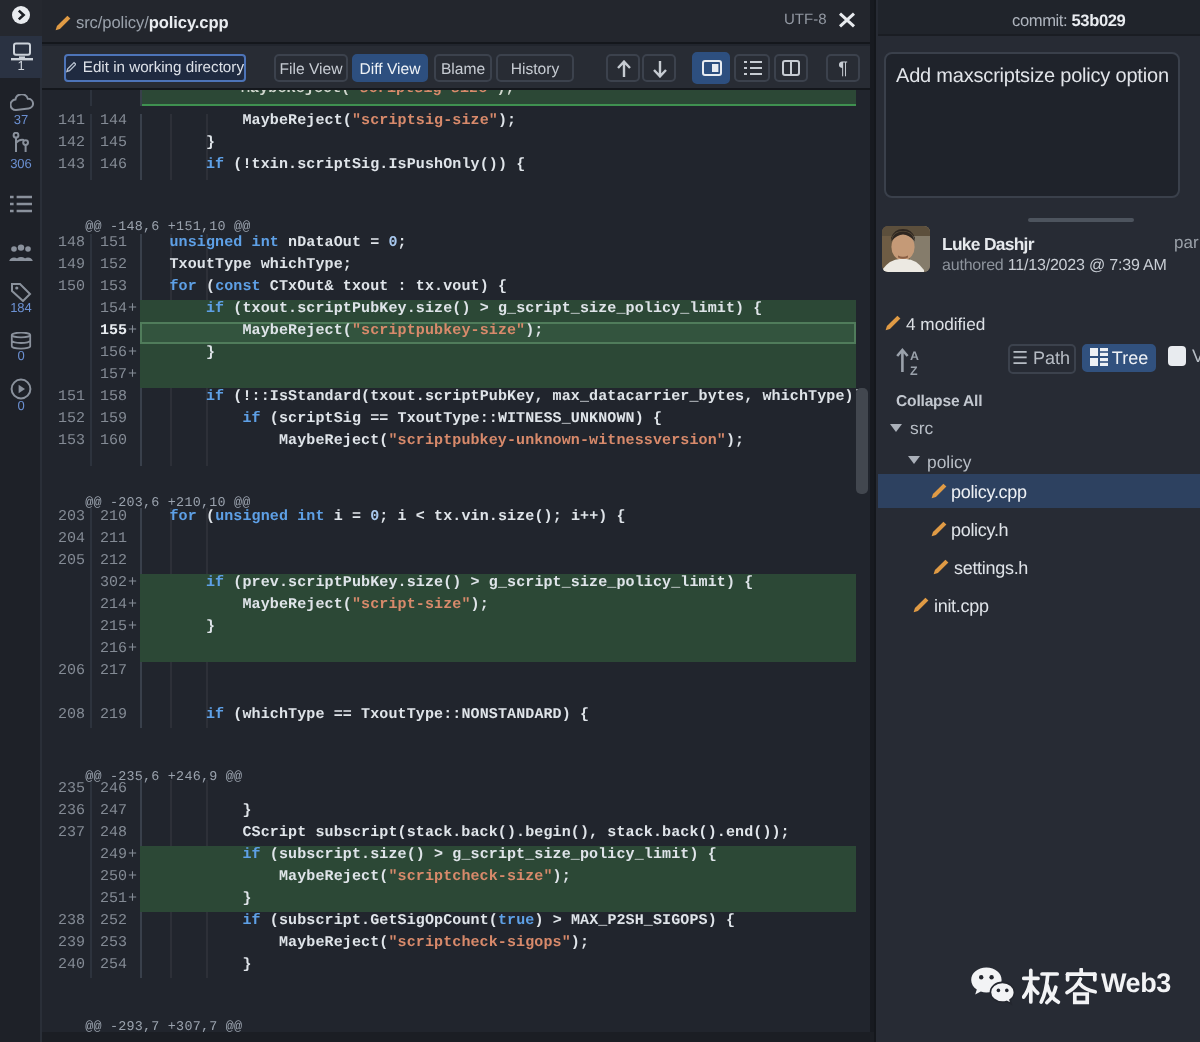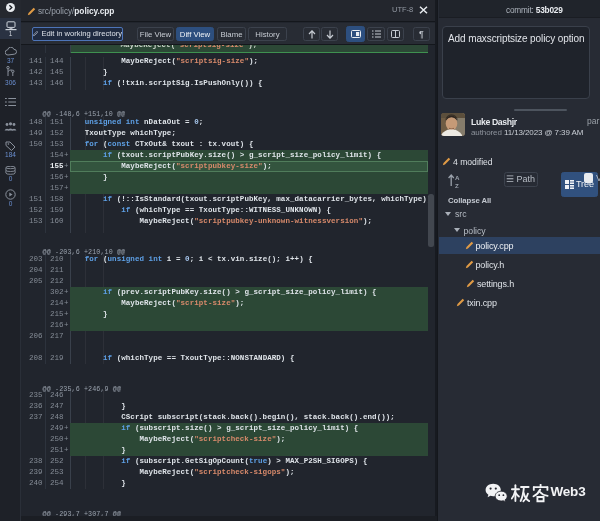--- a/index.html
+++ b/index.html
@@ -224,21 +224,21 @@
       <div class="pl">+</div>
     </div>
 <div class="row" style="top:194.0px">
       <div class="on">151</div>
       <div class="nn">158</div>
       <div class="cd mono"><span class="w">        </span><span class="k">if</span><span class="w"> (!::IsStandard(txout.scriptPubKey, max_datacarrier_bytes, whichType)) {</span></div>
     </div>
 <div class="row" style="top:205.0px">
       <div class="on">152</div>
       <div class="nn">159</div>
-      <div class="cd mono"><span class="w">            </span><span class="k">if</span><span class="w"> (whichType == TxoutType::WITNESS_UNKNOWN) {</span></div>
+      <div class="cd mono"><span class="w">            </span><span class="k">if</span><span class="w"> (scriptSig == TxoutType::WITNESS_UNKNOWN) {</span></div>
     </div>
 <div class="row" style="top:216.0px">
       <div class="on">153</div>
       <div class="nn">160</div>
       <div class="cd mono"><span class="w">                MaybeReject(</span><span class="s">"scriptpubkey-unknown-witnessversion"</span><span class="w">);</span></div>
     </div>
 <div class="row" style="top:254.0px">
       <div class="on">203</div>
       <div class="nn">210</div>
       <div class="cd mono"><span class="w">    </span><span class="k">for</span><span class="w"> (</span><span class="k">unsigned int</span><span class="w"> i = </span><span class="n">0</span><span class="w">; i &lt; tx.vin.size(); i++) {</span></div>
@@ -364,21 +364,21 @@
 <div class="abs" style="left:447px;top:172.5px">
     <svg width="14" height="15" viewBox="0 0 14 15">
       <g stroke="#9aa1ab" stroke-width="1.3" fill="none">
         <path d="M4.2 2.2 V13 M1.6 5 L4.2 2 L6.8 5"></path>
       </g>
       <text x="8" y="7.2" font-size="6.2" fill="#9aa1ab" font-family="Liberation Sans, sans-serif" font-weight="bold">A</text>
       <text x="8" y="14.6" font-size="6.2" fill="#9aa1ab" font-family="Liberation Sans, sans-serif" font-weight="bold">Z</text>
     </svg>
   </div>
 <div class="btn" style="left:503.5px;top:172px;width:34px;height:14.5px;font-size:9px;color:#b6bcc4">☰&nbsp;Path</div>
-<div class="btn" style="left:561px;top:171.5px;width:37px;height:25px;font-size:9px;background:#31517e;border-color:#31517e;color:#eef1f5"><svg width="9" height="9" viewBox="0 0 9 9" style="margin-right:2px">
+<div class="btn" style="left:541px;top:171.5px;width:37px;height:14px;font-size:9px;background:#31517e;border-color:#31517e;color:#eef1f5"><svg width="9" height="9" viewBox="0 0 9 9" style="margin-right:2px">
       <g fill="#eef1f5">
         <rect x="0" y="0" width="4" height="4"></rect>
         <rect x="5" y="0" width="4" height="1.6"></rect>
         <rect x="5" y="2.4" width="4" height="1.6"></rect>
         <rect x="0" y="5" width="4" height="4"></rect>
         <rect x="5" y="5" width="4" height="1.6"></rect>
         <rect x="5" y="7.4" width="4" height="1.6"></rect>
       </g>
     </svg>Tree</div>
 <div class="abs" style="left:583.5px;top:173px;width:9.5px;height:9.5px;background:#e8ebef;border-radius:2px"></div>
@@ -405,21 +405,21 @@
     <svg width="9" height="9" viewBox="0 0 11 11">
       <path d="M1 10 L1.8 7.4 L8.2 1 L10 2.8 L3.6 9.2 Z" fill="#e09b45"></path>
     </svg>
   </div>
 <div class="abs" style="left:477px;top:279px;font-size:9px;letter-spacing:-0.15px;color:#dfe3e8">settings.h</div>
 <div class="abs" style="left:456.0px;top:297.5px">
     <svg width="9" height="9" viewBox="0 0 11 11">
       <path d="M1 10 L1.8 7.4 L8.2 1 L10 2.8 L3.6 9.2 Z" fill="#e09b45"></path>
     </svg>
   </div>
-<div class="abs" style="left:467px;top:297.5px;font-size:9px;letter-spacing:-0.15px;color:#dfe3e8">txin.cpp</div>
+<div class="abs" style="left:467px;top:297.5px;font-size:9px;letter-spacing:-0.15px;color:#dfe3e8">init.cpp</div>
 <div class="abs" style="left:485px;top:483px">
     <svg width="23" height="21" viewBox="0 0 23 21">
 <path d="M8.2 0.8 C3.8 0.8 0.6 3.6 0.6 7 C0.6 9 1.7 10.6 3.4 11.8 L2.6 14.2 L5.4 12.8 C6.3 13.1 7.2 13.3 8.2 13.3 C12.6 13.3 15.8 10.4 15.8 7 C15.8 3.6 12.6 0.8 8.2 0.8 Z" fill="#f2f3f5"></path>
 <circle cx="5.6" cy="5.6" r="1.1" fill="#23262e"></circle>
       <circle cx="10.8" cy="5.6" r="1.1" fill="#23262e"></circle>
 <path d="M16.2 8.2 C12.8 8.2 10.2 10.4 10.2 13.1 C10.2 15.8 12.8 18 16.2 18 C16.9 18 17.6 17.9 18.3 17.7 L20.6 18.9 L20 16.9 C21.4 16 22.2 14.6 22.2 13.1 C22.2 10.4 19.6 8.2 16.2 8.2 Z" fill="#f2f3f5" stroke="#23262e" stroke-width="0.8"></path>
 <circle cx="14.2" cy="12.2" r="0.9" fill="#23262e"></circle>
       <circle cx="18.4" cy="12.2" r="0.9" fill="#23262e"></circle>
 </svg>
   </div>

